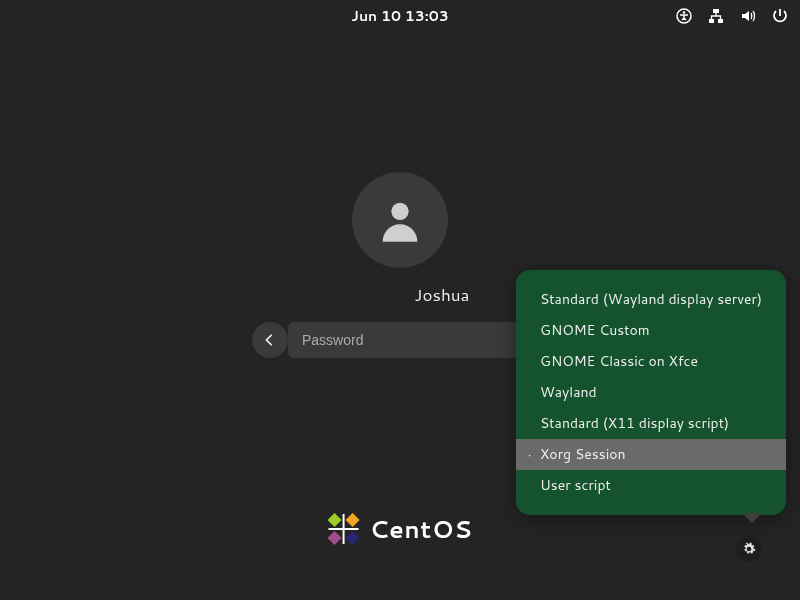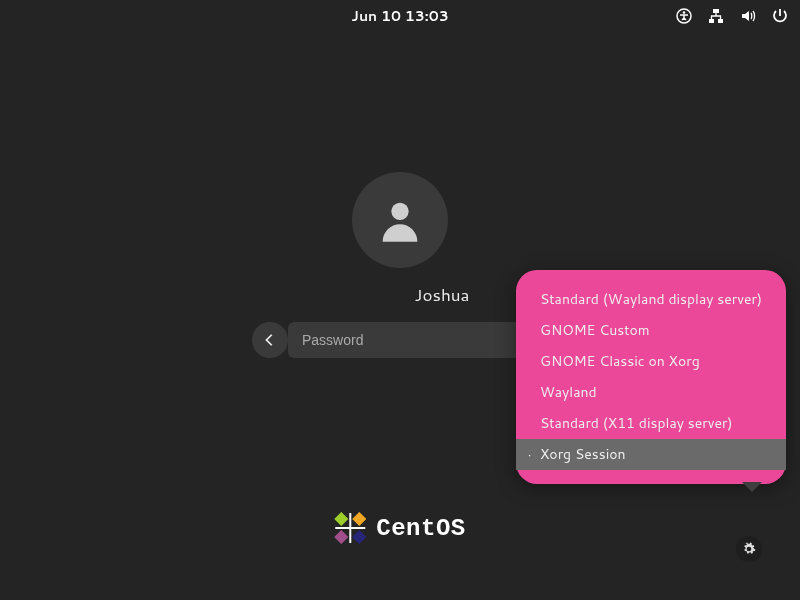--- a/index.html
+++ b/index.html
@@ -63,22 +63,22 @@
     .pw-eye {
       position: absolute; right: 10px; top: 50%; transform: translateY(-50%);
       cursor: pointer;
     }
     .pw-eye svg { width: 18px; height: 18px; fill: #ccc; }
     
     .session-menu {
       position: absolute;
       right: 14px; top: 270px;
       width: 270px;
-      background: #ec4899;
-      border-radius: 21px;
+      background: #14532d;
+      border-radius: 14px;
       padding: 14px 0;
       box-shadow: 0 4px 20px rgba(0,0,0,.4);
     }
     .session-menu::after {
       content: "";
       position: absolute;
       bottom: -8px; right: 24px;
       border-left: 10px solid transparent;
       border-right: 10px solid transparent;
       border-top: 10px solid #3e3e3e;
@@ -103,21 +103,21 @@
       position: absolute; right: 38px; top: 536px;
       width: 26px; height: 26px; border-radius: 50%;
       background: #1e1e1e;
       display: flex; align-items: center; justify-content: center;
       cursor: pointer;
     }
     .gear-btn svg { width: 14px; height: 14px; fill: #ddd; }
     
     .branding {
       position: absolute; left: 50%; top: 512px; transform: translateX(-50%);
-      display: flex; align-items: center; gap: 10px; font-family: Liberation Mono, monospace;
+      display: flex; align-items: center; gap: 10px;
     }
     .centos-text {
       font-size: 24px; font-weight: 700; color: #fff;
       letter-spacing: .5px;
     }
     .centos-logo { width: 32px; height: 32px; position: relative; }
   </style>
 </head>
 <body>
 
@@ -175,24 +175,25 @@
           <path d="M12 5c-5 0-9 5-9 7s4 7 9 7 9-5 9-7-4-7-9-7zm0 11a4 4 0 1 1 0-8 4 4 0 0 1 0 8z"></path>
           <line x1="3" y1="3" x2="21" y2="21" stroke="#ccc" stroke-width="2"></line>
         </svg>
     </span>
   </div>
 </div>
 
 <div class="session-menu" id="session-menu">
     <div class="session-item"><span>Standard (Wayland display server)</span></div>
     <div class="session-item"><span>GNOME Custom</span></div>
-    <div class="session-item"><span>GNOME Classic on Xorg</span></div>
+    <div class="session-item"><span>GNOME Classic on Xfce</span></div>
     <div class="session-item"><span>Wayland</span></div>
-    <div class="session-item"><span>Standard (X11 display server)</span></div>
+    <div class="session-item"><span>Standard (X11 display script)</span></div>
     <div class="session-item selected"><span class="dot">•</span><span>Xorg Session</span></div>
+    <div class="session-item"><span>User script</span></div>
   </div>
 
 <div class="gear-btn">
   <svg viewBox="0 0 24 24">
       <path d="M12 8a4 4 0 1 0 0 8 4 4 0 0 0 0-8zm9 4l2 1-1 3-2-1a8 8 0 0 1-2 2l1 2-3 1-1-2h-3l-1 2-3-1 1-2a8 8 0 0 1-2-2l-2 1-1-3 2-1v-3l-2-1 1-3 2 1a8 8 0 0 1 2-2L6 2l3-1 1 2h3l1-2 3 1-1 2a8 8 0 0 1 2 2l2-1 1 3-2 1z" fill="#ddd"></path>
     </svg>
 </div>
 
 <div class="branding">
   <div class="centos-logo">

